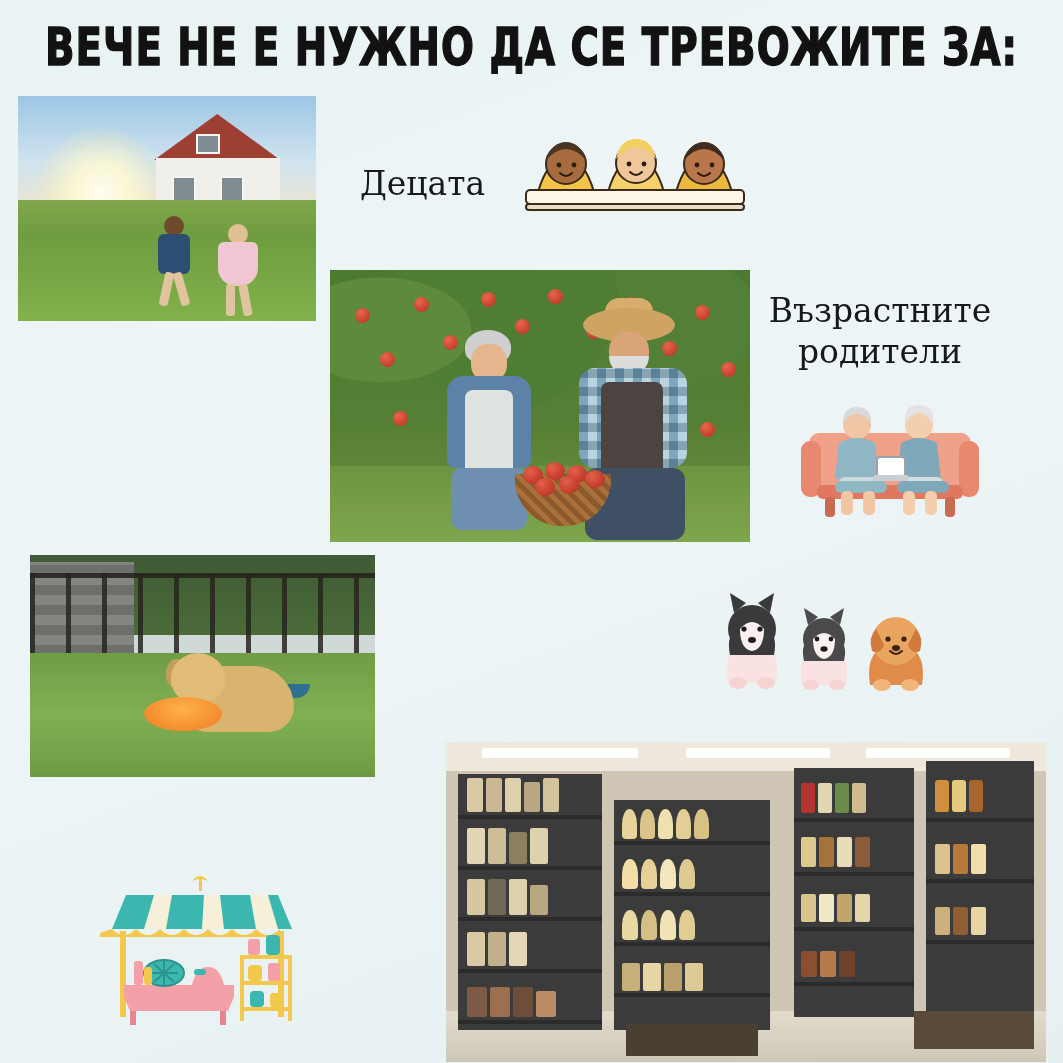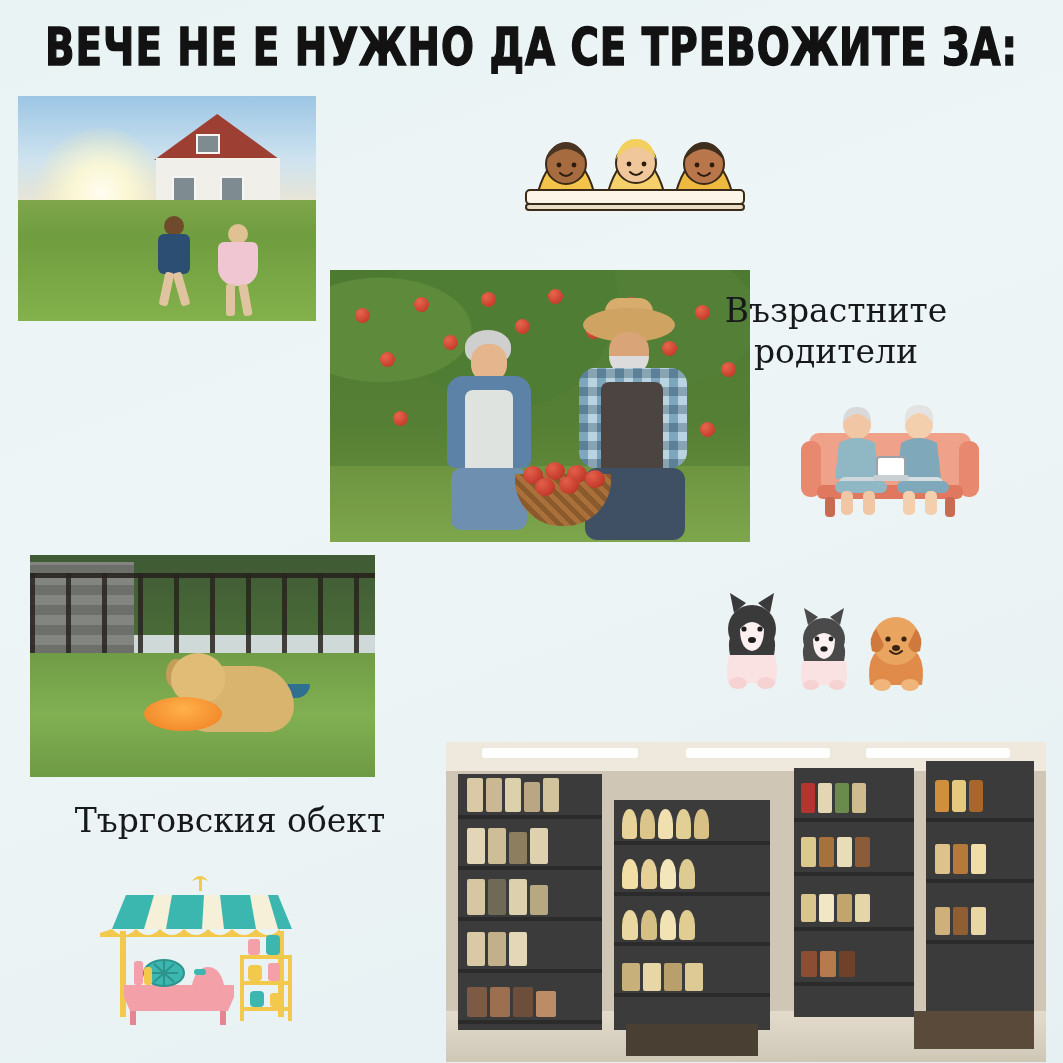--- a/index.html
+++ b/index.html
@@ -39,21 +39,21 @@
   
   .label {
     position: absolute;
     font-family: "DejaVu Serif", serif;
     font-size: 33px;
     color: #16181a;
     line-height: 1.25;
     text-align: center;
   }
   #label-children { left: 360px; top: 163px; width: 160px; text-align: left; }
-  #label-parents  { left: 696px; top: 290px; width: 280px; }
+  #label-parents  { left: 740px; top: 290px; width: 280px; }
   #label-pets     { left: 420px; top: 600px; width: 270px; }
   #label-shop     { left: 40px;  top: 800px; width: 380px; }
 
   
   .photo {
     position: absolute;
     overflow: hidden;
     background: #cfd9d8;
   }
   #photo-children { left: 18px;  top: 96px;  width: 298px; height: 225px; }
@@ -242,20 +242,21 @@
 
       <div class="kid" style="left:192px; top:128px; width:56px; height:92px;">
         <div class="head" style="left:18px; top:0; width:20px; height:20px; background:#e0c194;"></div>
         <div class="body" style="left:8px; top:18px; width:40px; height:44px; background:#f0c6d3; border-radius:6px 6px 18px 18px;"></div>
         <div class="leg" style="left:16px; top:60px; width:9px; height:32px;"></div>
         <div class="leg" style="left:31px; top:60px; width:9px; height:32px; transform:rotate(-10deg);"></div>
       </div>
     </div>
   </div>
 
+  <div class="label" id="label-children">Децата</div>
 
   <div class="illus" id="illus-children">
     <svg viewBox="0 0 230 100" width="230" height="100" xmlns="http://www.w3.org/2000/svg">
 
       <g>
         <path d="M18 62 q10 -34 28 -34 q18 0 28 34 z" fill="#f4c44a" stroke="#3a2a18" stroke-width="2"></path>
         <circle cx="46" cy="34" r="20" fill="#a66b3e" stroke="#3a2a18" stroke-width="2"></circle>
         <path d="M26 30 q20 -22 40 0 q-6 -18 -20 -18 q-14 0 -20 18z" fill="#4a3424"></path>
         <circle cx="39" cy="35" r="2.4" fill="#2b1d10"></circle>
           <circle cx="54" cy="35" r="2.4" fill="#2b1d10"></circle>
@@ -424,21 +425,20 @@
         <circle cx="178" cy="54" r="2.6" fill="#3a2312"></circle>
           <circle cx="194" cy="54" r="2.6" fill="#3a2312"></circle>
         <ellipse cx="186" cy="63" rx="4" ry="3" fill="#3a2312"></ellipse>
         <path d="M180 66 q6 6 12 0" stroke="#3a2312" stroke-width="2" fill="none" stroke-linecap="round"></path>
         <ellipse cx="172" cy="100" rx="9" ry="6" fill="#f0b57a"></ellipse>
         <ellipse cx="200" cy="100" rx="9" ry="6" fill="#f0b57a"></ellipse>
       </g>
     </svg>
   </div>
 
-  <div class="label" id="label-shop">Търговския обект</div>
 
   <div class="illus" id="illus-shop">
     <svg viewBox="0 0 240 165" width="240" height="165" xmlns="http://www.w3.org/2000/svg">
 
       <path d="M92 16 q8 -10 16 0 q-8 -4 -16 0z" fill="#f2c94c"></path>
       <rect x="99" y="12" width="3" height="14" fill="#f2c94c"></rect>
 
       <path d="M26 30 h152 l14 34 h-180 z" fill="#3bb7b0"></path>
       <path d="M54 30 l-10 34 h22 l6 -34z" fill="#f6f0d8"></path>
       <path d="M104 30 l-2 34 h22 l-4 -34z" fill="#f6f0d8"></path>

